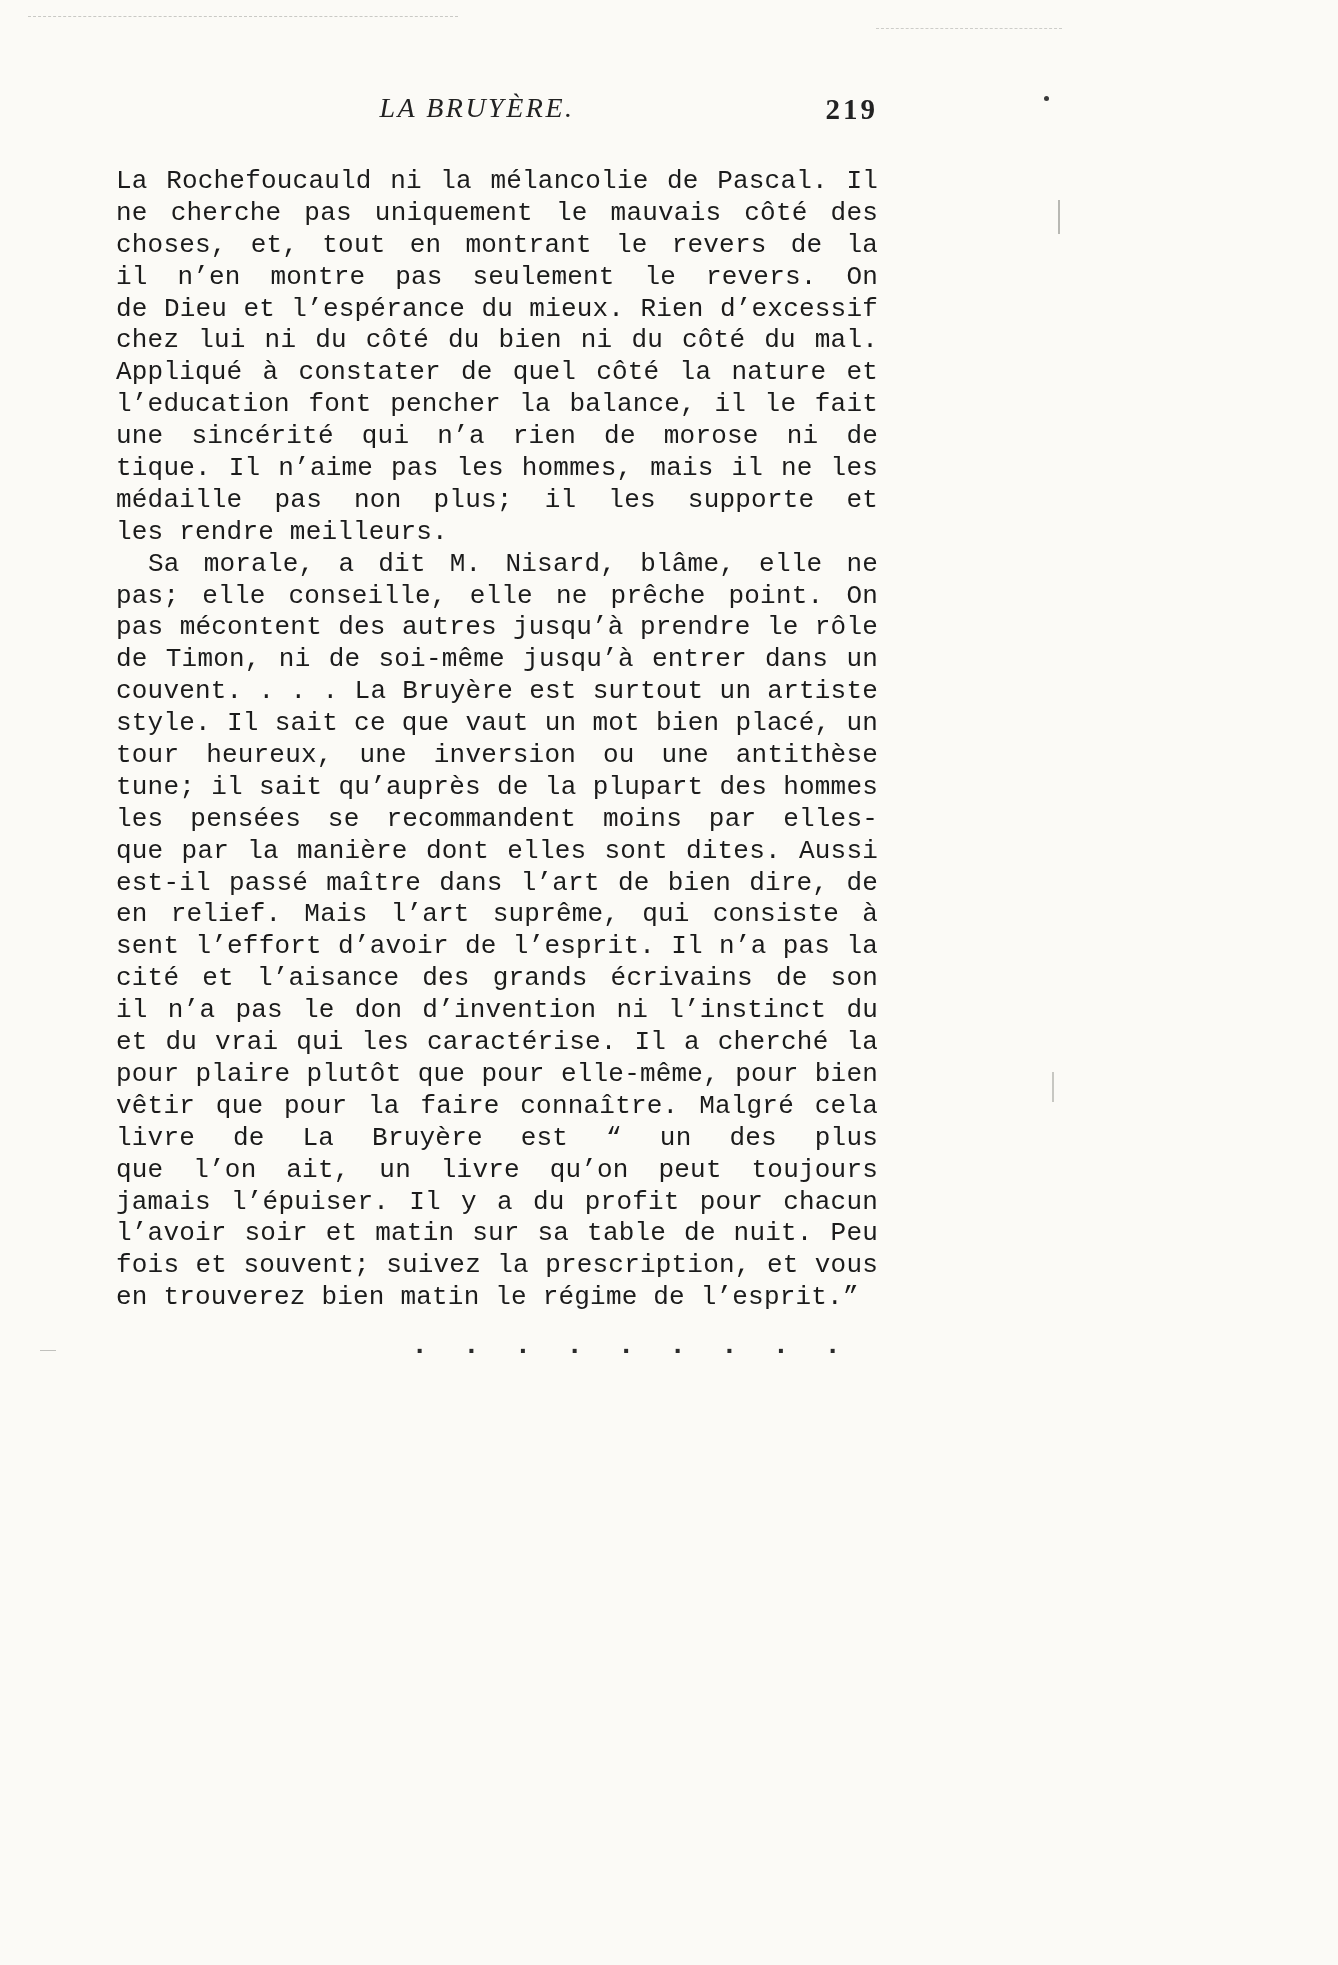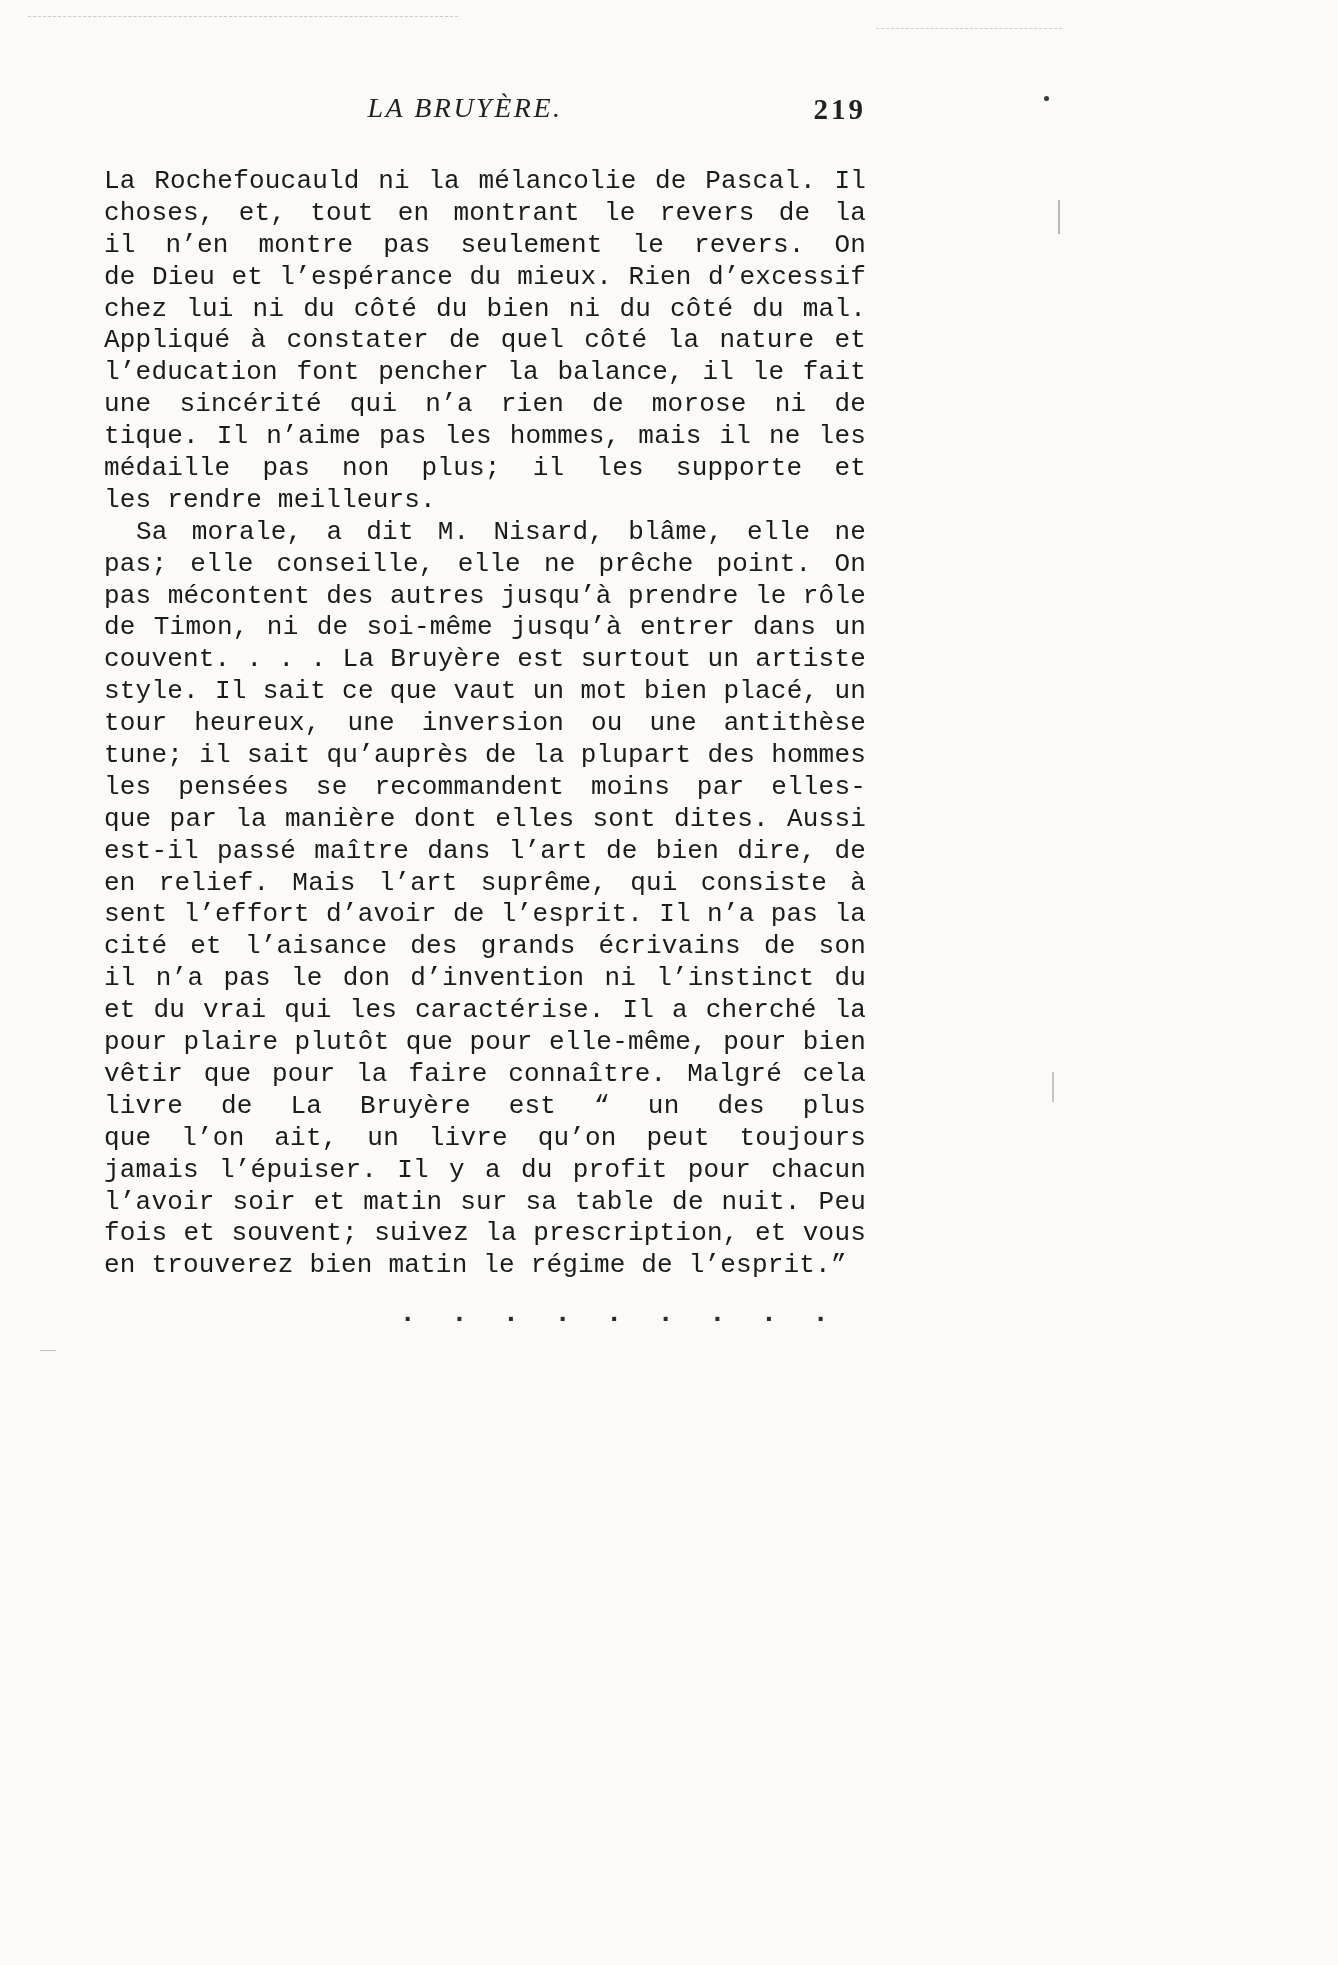--- a/index.html
+++ b/index.html
@@ -11,21 +11,21 @@
     font-family: "Liberation Serif", "DejaVu Serif", serif;
     color: #1c1c1c;
     overflow: hidden;
   }
   .page {
     position: absolute;
     inset: 0;
   }
   .text-column {
     position: absolute;
-    left: 104px;
+    left: 116px;
     top: 92px;
     width: 762px;
   }
   .page-header {
     position: relative;
     height: 44px;
     margin-bottom: 30px;
   }
   .header-title {
     position: absolute;
@@ -116,20 +116,21 @@
 
     <div class="page-header">
       <div class="header-title">LA BRUYÈRE.</div>
       <div class="page-number">219</div>
     </div>
 
     <div class="body-text">
 
       <div>
         <div class="line">La Rochefoucauld ni la mélancolie de Pascal. Il</div>
+        <div class="line">ne cherche pas uniquement le mauvais côté des</div>
         <div class="line">choses, et, tout en montrant le revers de la médaille,</div>
         <div class="line">il n’en montre pas seulement le revers. On retrouve</div>
         <div class="line">de Dieu et l’espérance du mieux. Rien d’excessif</div>
         <div class="line">chez lui ni du côté du bien ni du côté du mal.</div>
         <div class="line">Appliqué à constater de quel côté la nature et</div>
         <div class="line">l’education font pencher la balance, il le fait avec</div>
         <div class="line">une sincérité qui n’a rien de morose ni de sarcas-</div>
         <div class="line">tique. Il n’aime pas les hommes, mais il ne les</div>
         <div class="line">médaille pas non plus; il les supporte et voudrait</div>
         <div class="line para-end">les rendre meilleurs.</div>

